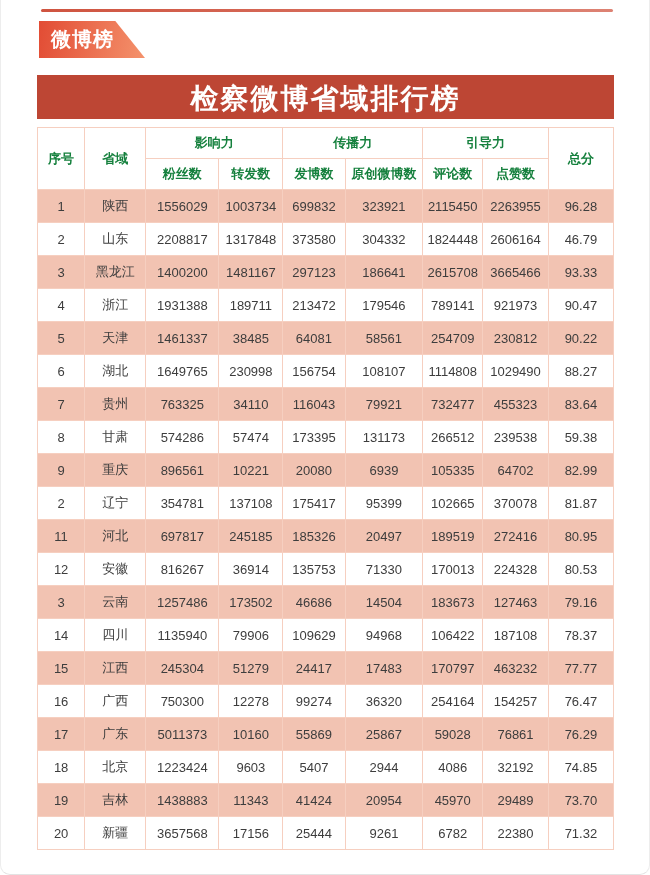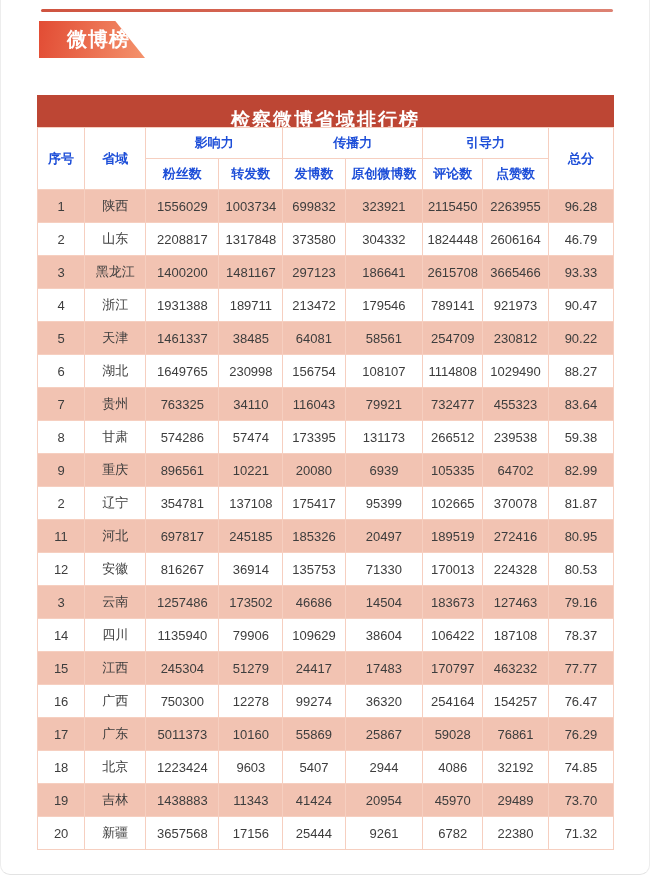--- a/index.html
+++ b/index.html
@@ -19,41 +19,40 @@
   .top-line {
     position:absolute; left:40px; top:9px; width:572px; height:3px;
     background:linear-gradient(to right,#cf5440,#dd8273);
     border-radius:2px;
   }
   .badge {
     position:absolute; left:38px; top:21px; width:106px; height:37px;
     background:linear-gradient(100deg,#e24c34,#f4926c);
     clip-path:polygon(0 0, 72% 0, 100% 100%, 0 100%);
     color:#ffffff; font-weight:bold; font-size:20px; line-height:37px;
-    padding-left:28px; box-sizing:border-box; letter-spacing:1px;
+    padding-left:12px; box-sizing:border-box; letter-spacing:1px;
   }
   .title-band {
     position:absolute; left:36px; top:75px; width:577px; height:44px;
     background:#bd4634; color:#ffffff; text-align:center;
-    line-height:48px; font-size:19px; font-weight:bold; letter-spacing:2px;
+    line-height:48px; font-size:28px; font-weight:bold; letter-spacing:2px;
     font-family:"DejaVu Serif","Liberation Serif",serif;
-    margin-top:20px;
   }
   table.rank-table {
     position:absolute; left:36px; top:127px; width:577px;
     border-collapse:collapse; table-layout:fixed;
     font-size:13px; color:#3d3d3d;
     border:1px solid #f0bda9;
   }
   .rank-table th, .rank-table td {
     border:1px solid #f6cfc0; text-align:center; padding:0;
     overflow:hidden; white-space:nowrap;
   }
   .rank-table thead th {
-    height:30px; background:#ffffff; color:#1d4ed8;
+    height:30px; background:#ffffff; color:#15803d;
     font-weight:bold; font-size:13px;
   }
   .rank-table tbody td { height:32px; font-size:13px; }
   .rank-table tbody tr:nth-child(odd)  { background:#f2c3b2; }
   .rank-table tbody tr:nth-child(even) { background:#ffffff; }
 </style>
 </head>
 <body>
 
 <div class="card">
@@ -241,21 +240,21 @@
           <td>183673</td>
           <td>127463</td>
           <td>79.16</td>
         </tr>
         <tr>
           <td>14</td>
           <td>四川</td>
           <td>1135940</td>
           <td>79906</td>
           <td>109629</td>
-          <td>38604</td>
+          <td>94968</td>
           <td>106422</td>
           <td>187108</td>
           <td>78.37</td>
         </tr>
         <tr>
           <td>15</td>
           <td>江西</td>
           <td>245304</td>
           <td>51279</td>
           <td>24417</td>

